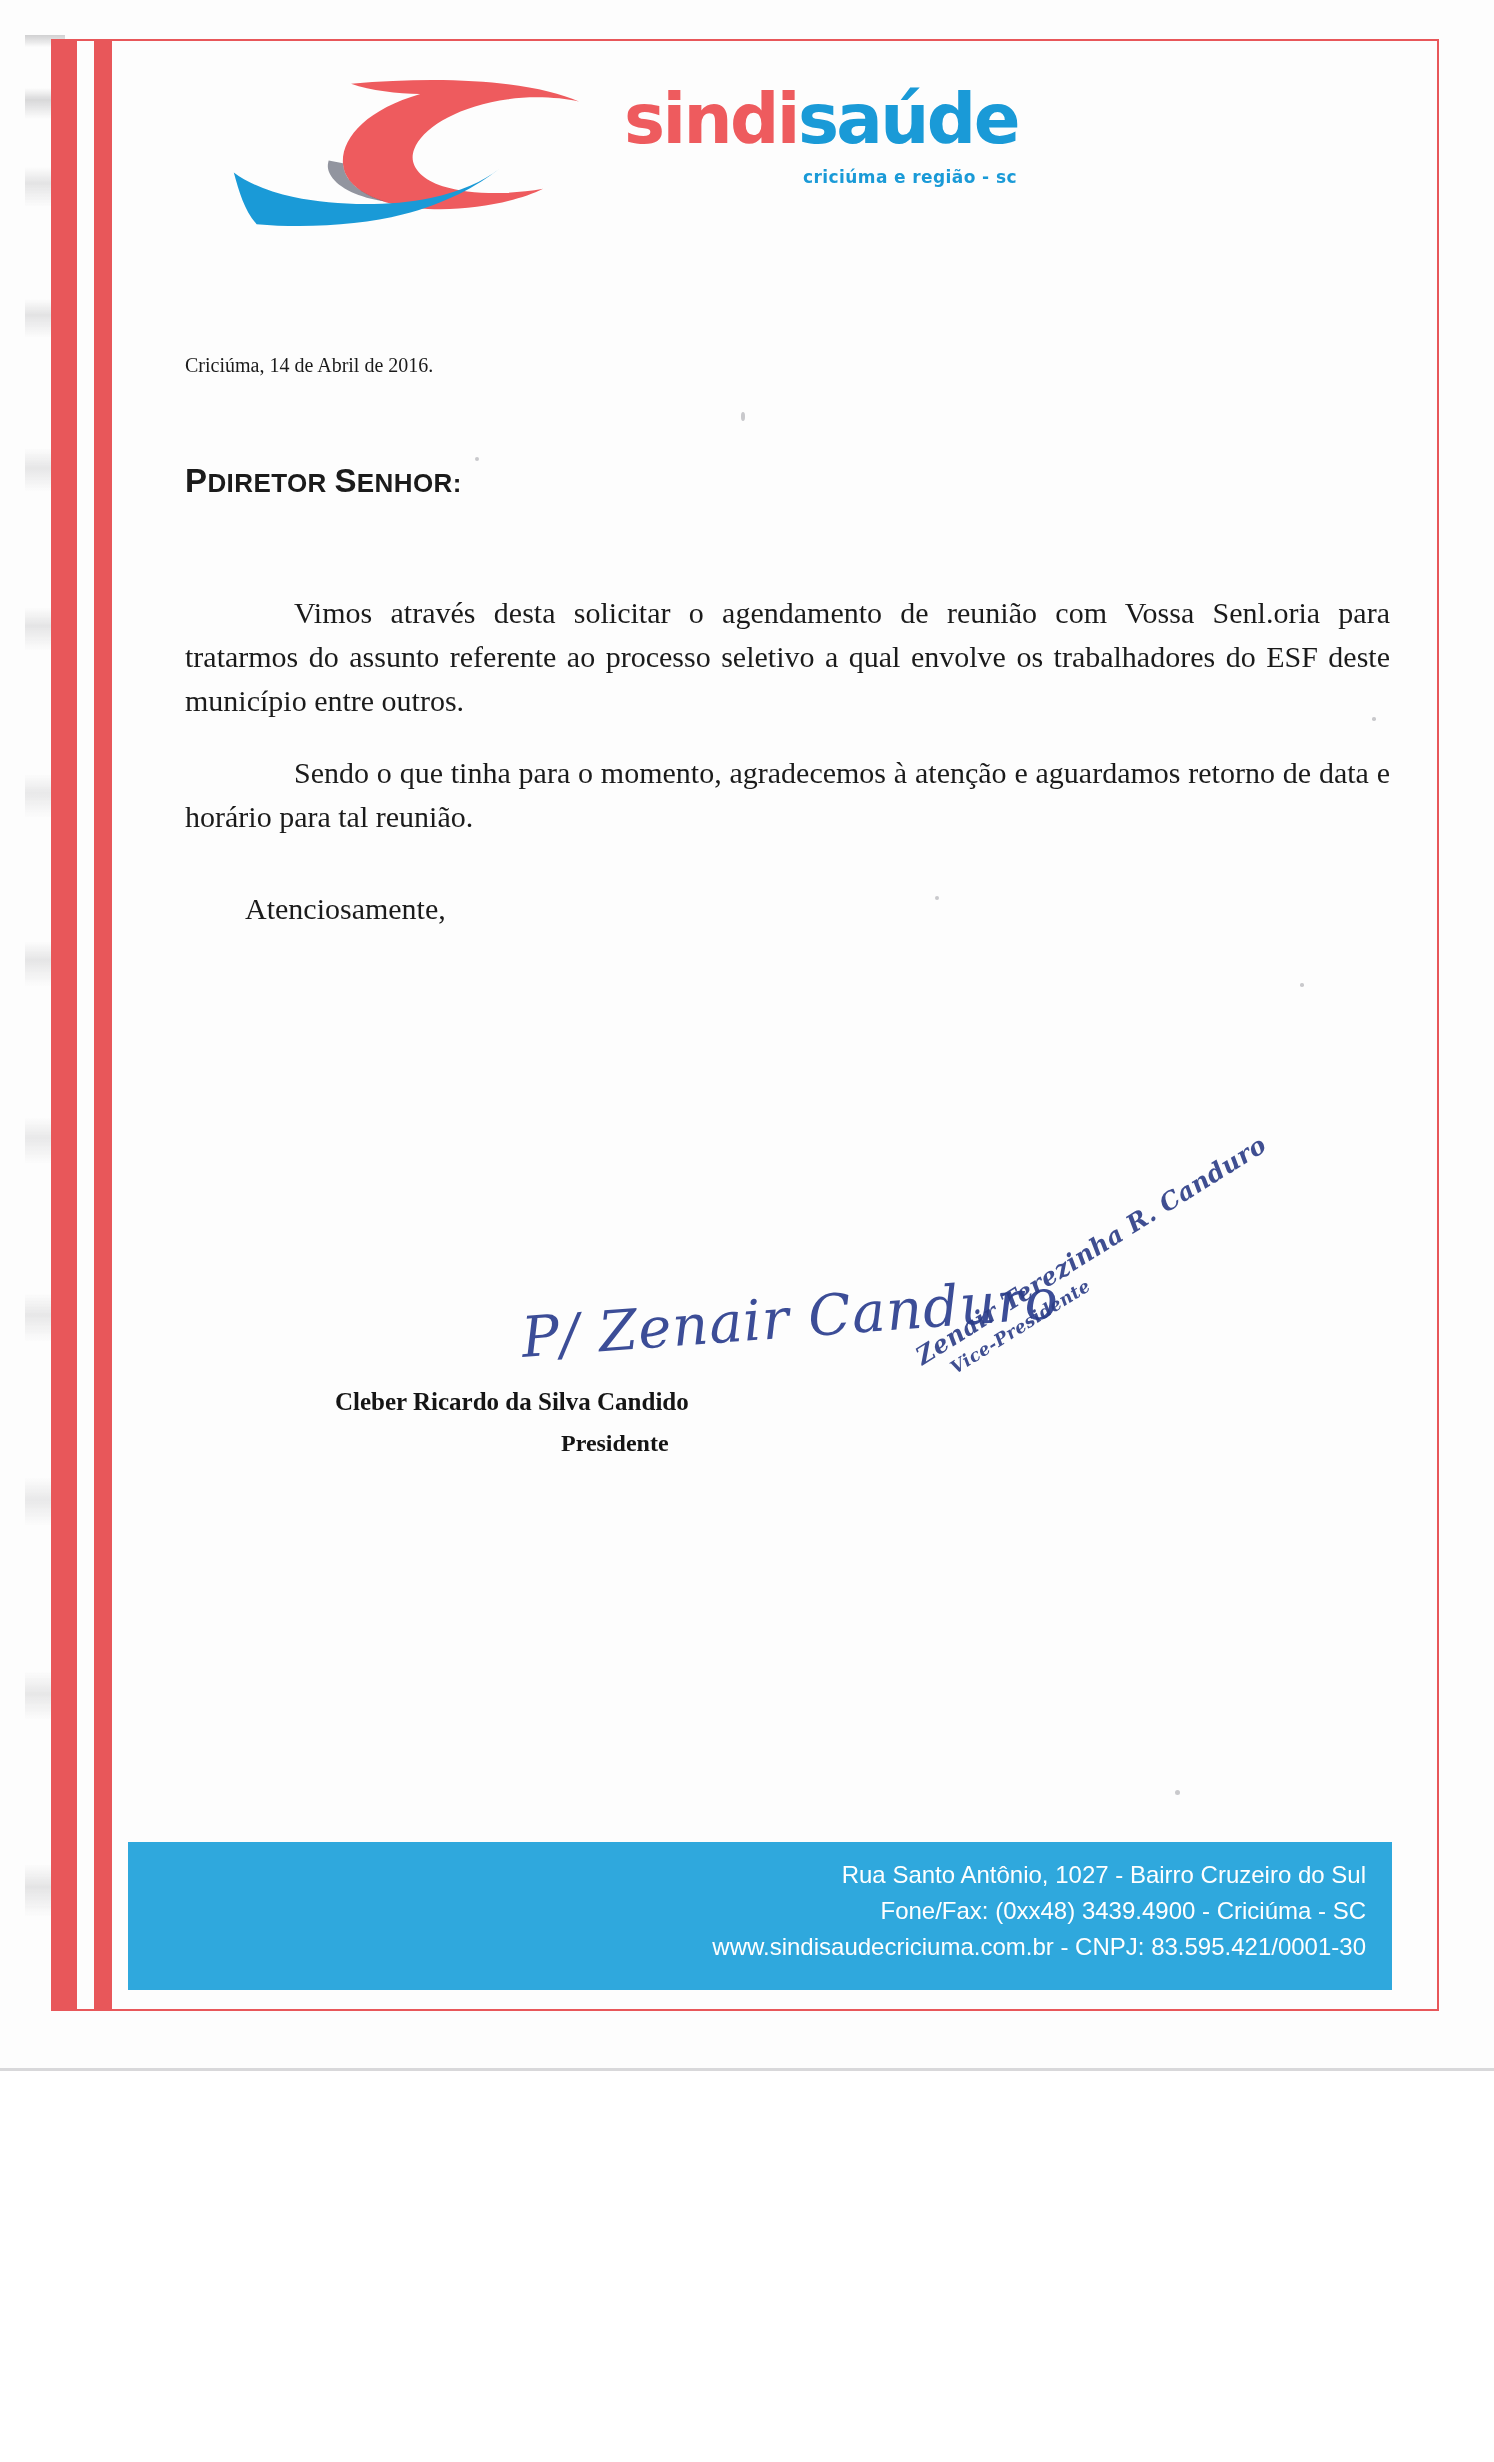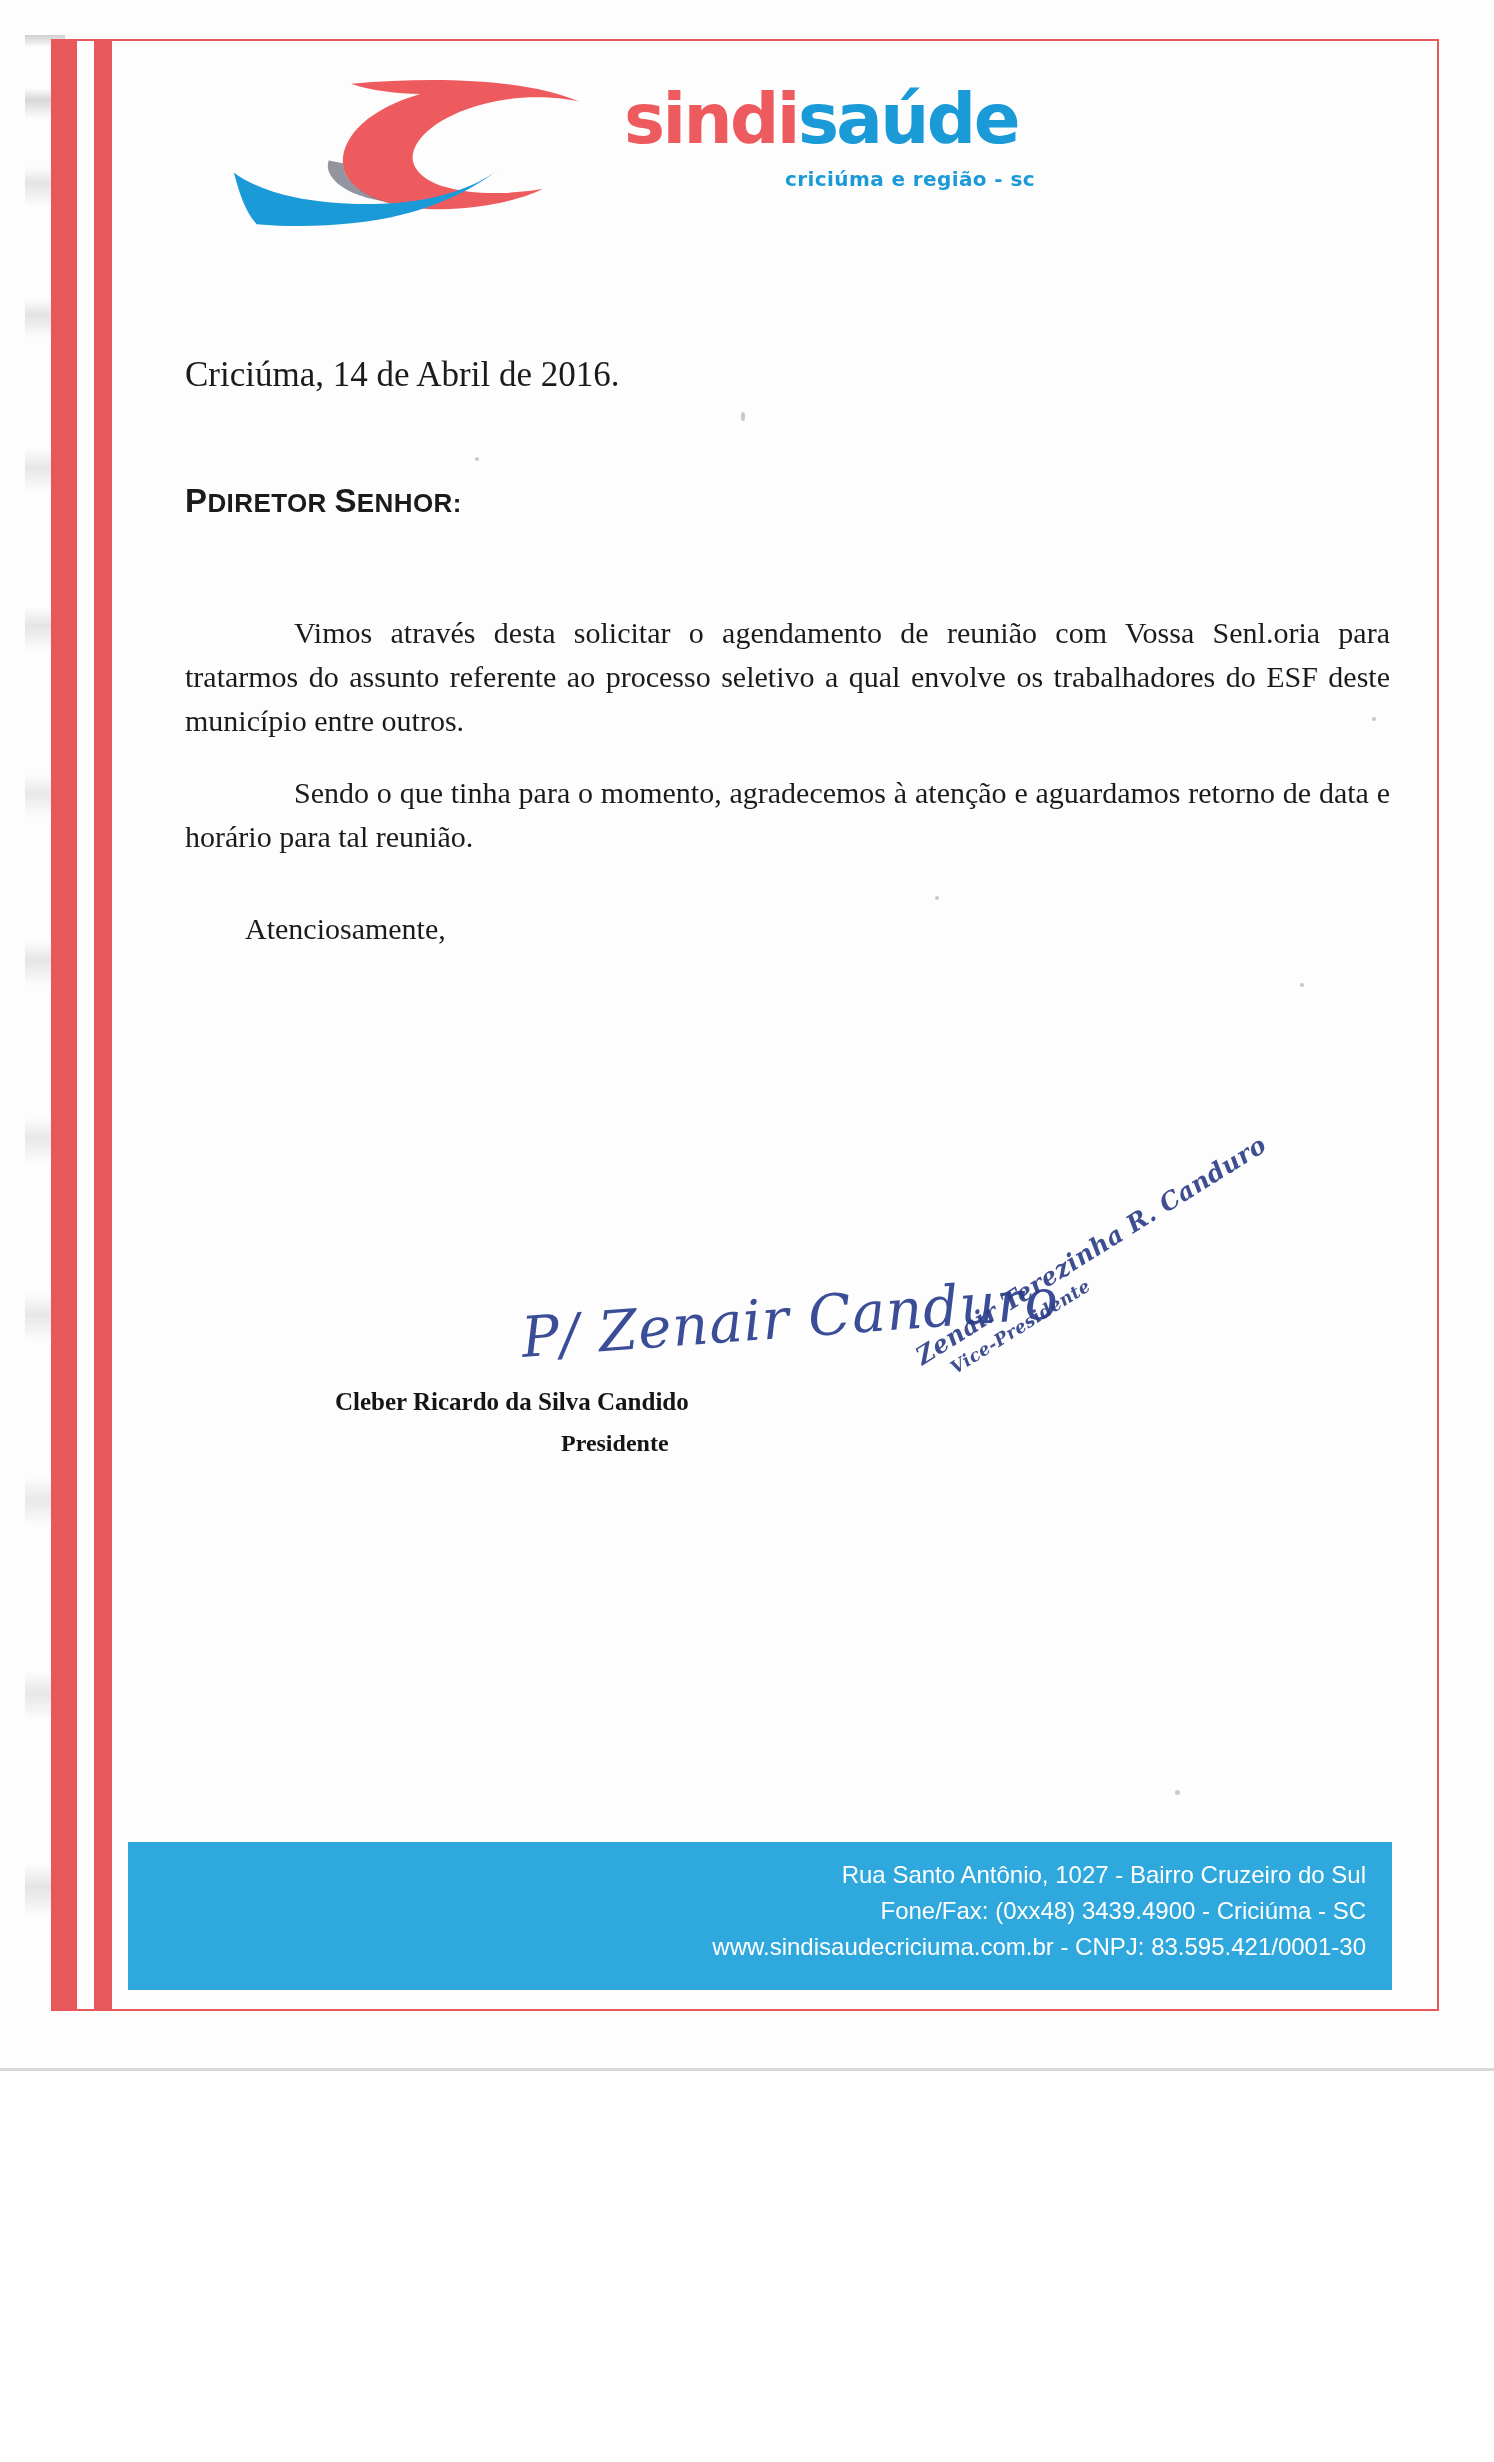--- a/index.html
+++ b/index.html
@@ -122,37 +122,37 @@
   .wm-sindi { color: #ee5b5e; }
   .wm-saude { color: #1a9ad7; }
   .logo-tagline {
     position: absolute;
     left: 413px;
     top: 98px;
     width: 572px;
     text-align: center;
     font-family: "DejaVu Sans", sans-serif;
     font-weight: bold;
-    font-size: 20px;
+    font-size: 17px;
     letter-spacing: 0.4px;
     color: #1a9ad7;
     white-space: nowrap;
   }
 
   
   .letter {
     position: absolute;
     left: 185px;
     top: 352px;
     width: 1205px;
     color: #1b1b1b;
   }
 
   .date-line {
-    font-size: 35px;
+    font-size: 20px;
     line-height: 1.3;
     margin: 0 0 84px 0;
   }
 
   .addressee {
     font-weight: bold;
     font-size: 31px;
     line-height: 1.32;
     margin: 0 0 77px 0;
   }

